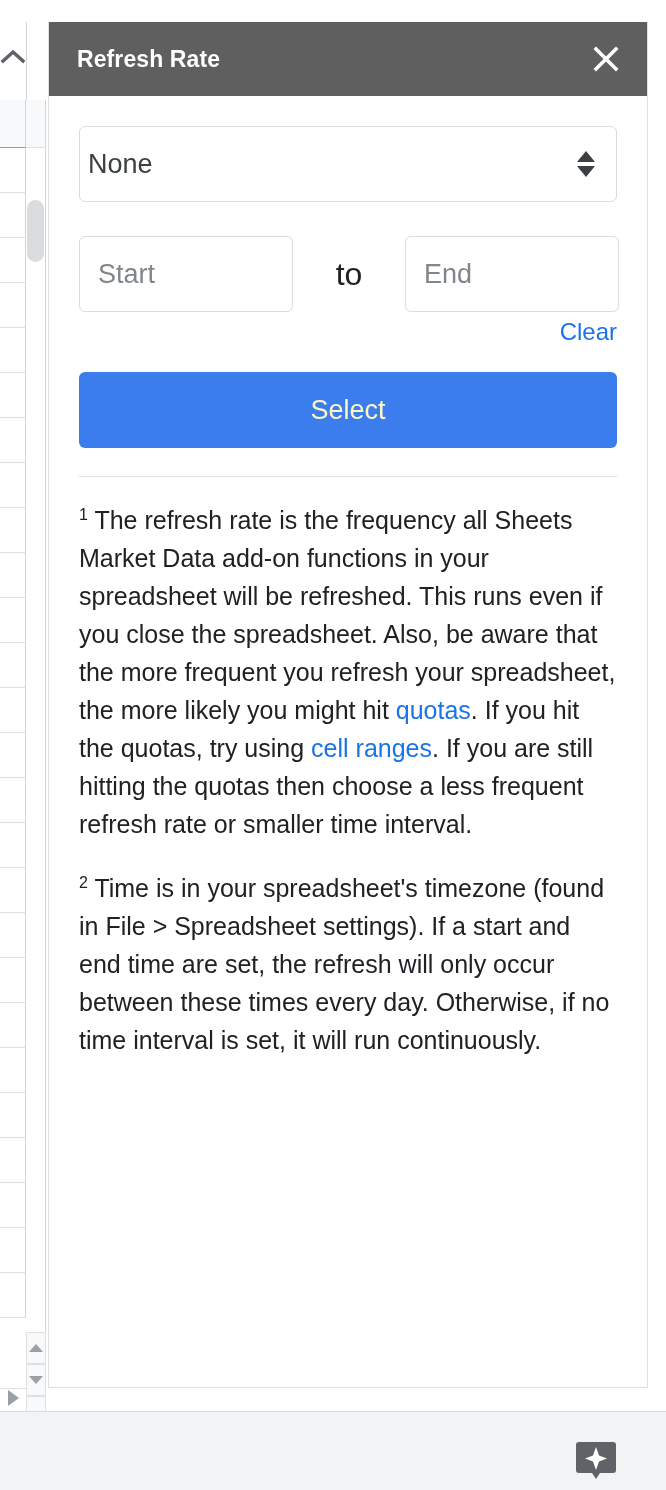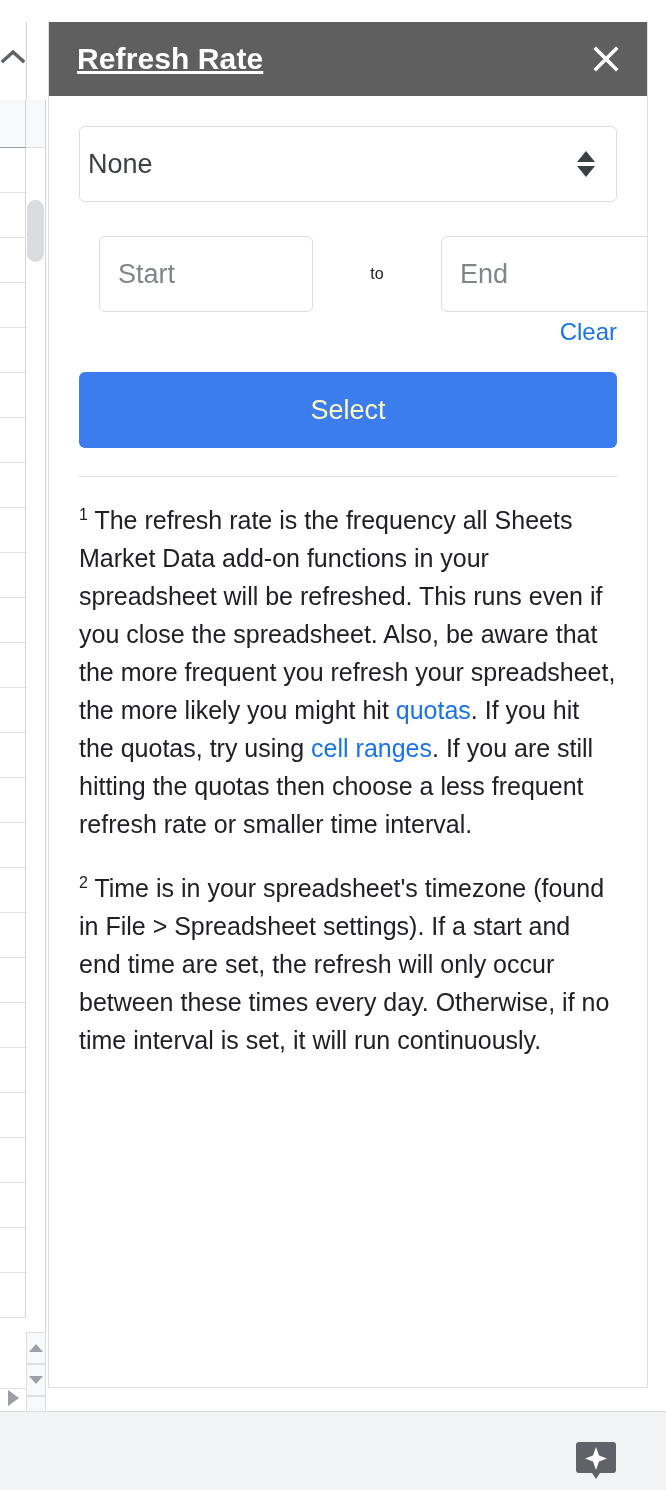--- a/index.html
+++ b/index.html
@@ -165,24 +165,23 @@
     height: 74px;
     background: #5f5f5f;
     display: flex;
     align-items: center;
     justify-content: space-between;
     padding: 0 24px 0 28px;
     box-sizing: border-box;
   }
   #panel-title {
     color: #ffffff;
-    font-size: 30px;
+    font-size: 23px;
     font-weight: bold;
     letter-spacing: 0.1px;
-    text-decoration: underline;
   }
   #close-icon {
     width: 34px; height: 34px;
     display: flex; align-items: center; justify-content: center;
     cursor: pointer;
   }
   #close-icon svg { display: block; }
 
   #panel-body {
     padding: 30px 30px 0 30px;
@@ -240,40 +239,39 @@
   .spinner-icon .tri-down {
     width: 0; height: 0;
     border-left: 9px solid transparent;
     border-right: 9px solid transparent;
     border-top: 11px solid #3c4043;
   }
 
   .time-row {
     display: flex;
     align-items: center;
-    gap: 8px;
+    gap: 0;
     margin-bottom: 6px;
-    margin-left: 20px;
   }
   .time-input {
     width: 214px;
     height: 76px;
     box-sizing: border-box;
     border: 1px solid #dadce0;
     border-radius: 6px;
     background: #ffffff;
     font-size: 27px;
     font-family: "Liberation Sans", sans-serif;
     color: #3c4043;
     padding: 0 18px;
     outline: none;
   }
   .time-input::placeholder { color: #80868b; }
   .to-word {
-    font-size: 16px;
+    font-size: 32px;
     color: #202124;
     width: 112px;
     text-align: center;
     flex: none;
   }
   .clear-row {
     text-align: right;
     margin-bottom: 26px;
   }
   #clear-link {

